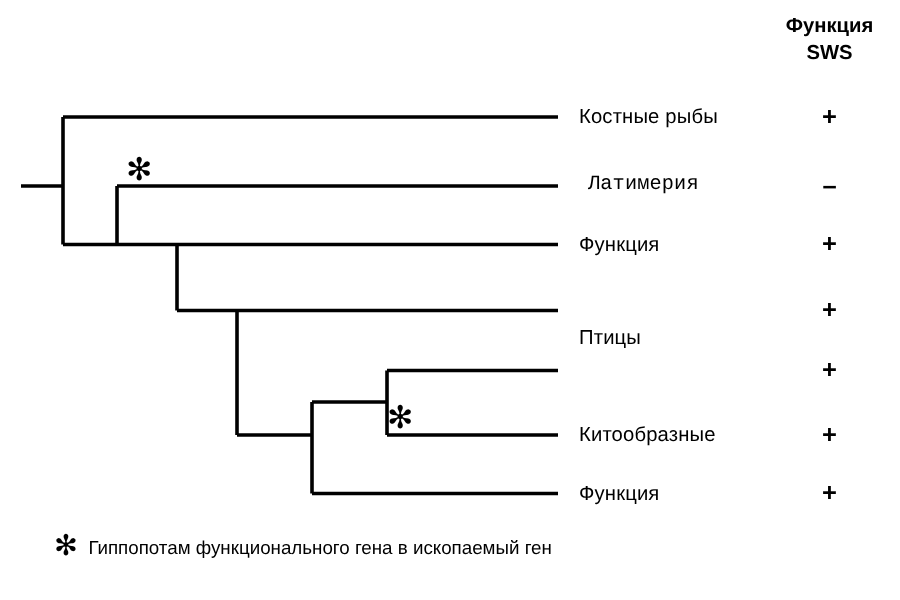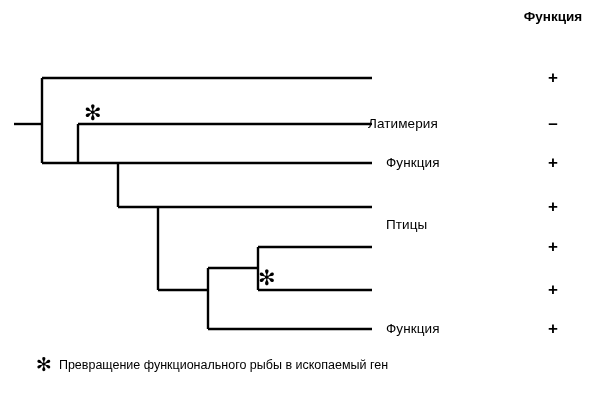--- a/index.html
+++ b/index.html
@@ -118,36 +118,39 @@
 
       <line x1="258" y1="247" x2="258" y2="290"></line>
       <line x1="208" y1="268" x2="258" y2="268"></line>
       <line x1="258" y1="247" x2="372" y2="247"></line>
       <line x1="258" y1="290" x2="372" y2="290"></line>
     </g>
   </svg>
 
   <div class="header-col">
     <div>Функция</div>
+    <div>SWS</div>
   </div>
 
-  <div class="taxon-label" style="left:368px; top:117px;">Латимерия</div>
+  <div class="taxon-label" style="left:386px; top:71px;">Костные рыбы</div>
+  <div class="taxon-label" style="left:392px; top:117px;font-family:Liberation Mono, monospace;">Латимерия</div>
   <div class="taxon-label" style="left:386px; top:156px;">Функция</div>
   <div class="taxon-label" style="left:386px; top:200px;margin-top:18px;">Птицы</div>
+  <div class="taxon-label" style="left:386px; top:283px;">Китообразные</div>
   <div class="taxon-label" style="left:386px; top:322px;">Функция</div>
 
   <div class="func-value" style="left:538px; top:69px;">+</div>
   <div class="func-value" style="left:538px; top:115px;">–</div>
   <div class="func-value" style="left:538px; top:154px;">+</div>
   <div class="func-value" style="left:538px; top:198px;">+</div>
   <div class="func-value" style="left:538px; top:238px;">+</div>
   <div class="func-value" style="left:538px; top:281px;">+</div>
   <div class="func-value" style="left:538px; top:320px;">+</div>
 
   <div class="star" style="left:84px; top:103px;">✻</div>
   <div class="star" style="left:258px; top:268px;">✻</div>
 
   <div class="legend">
     <span class="legend-star">✻</span>
-    <span class="legend-text">Превращение функционального рыбы в ископаемый ген</span>
+    <span class="legend-text">Гиппопотам функционального гена в ископаемый ген</span>
   </div>
 
 </div>
 
 </body></html>

